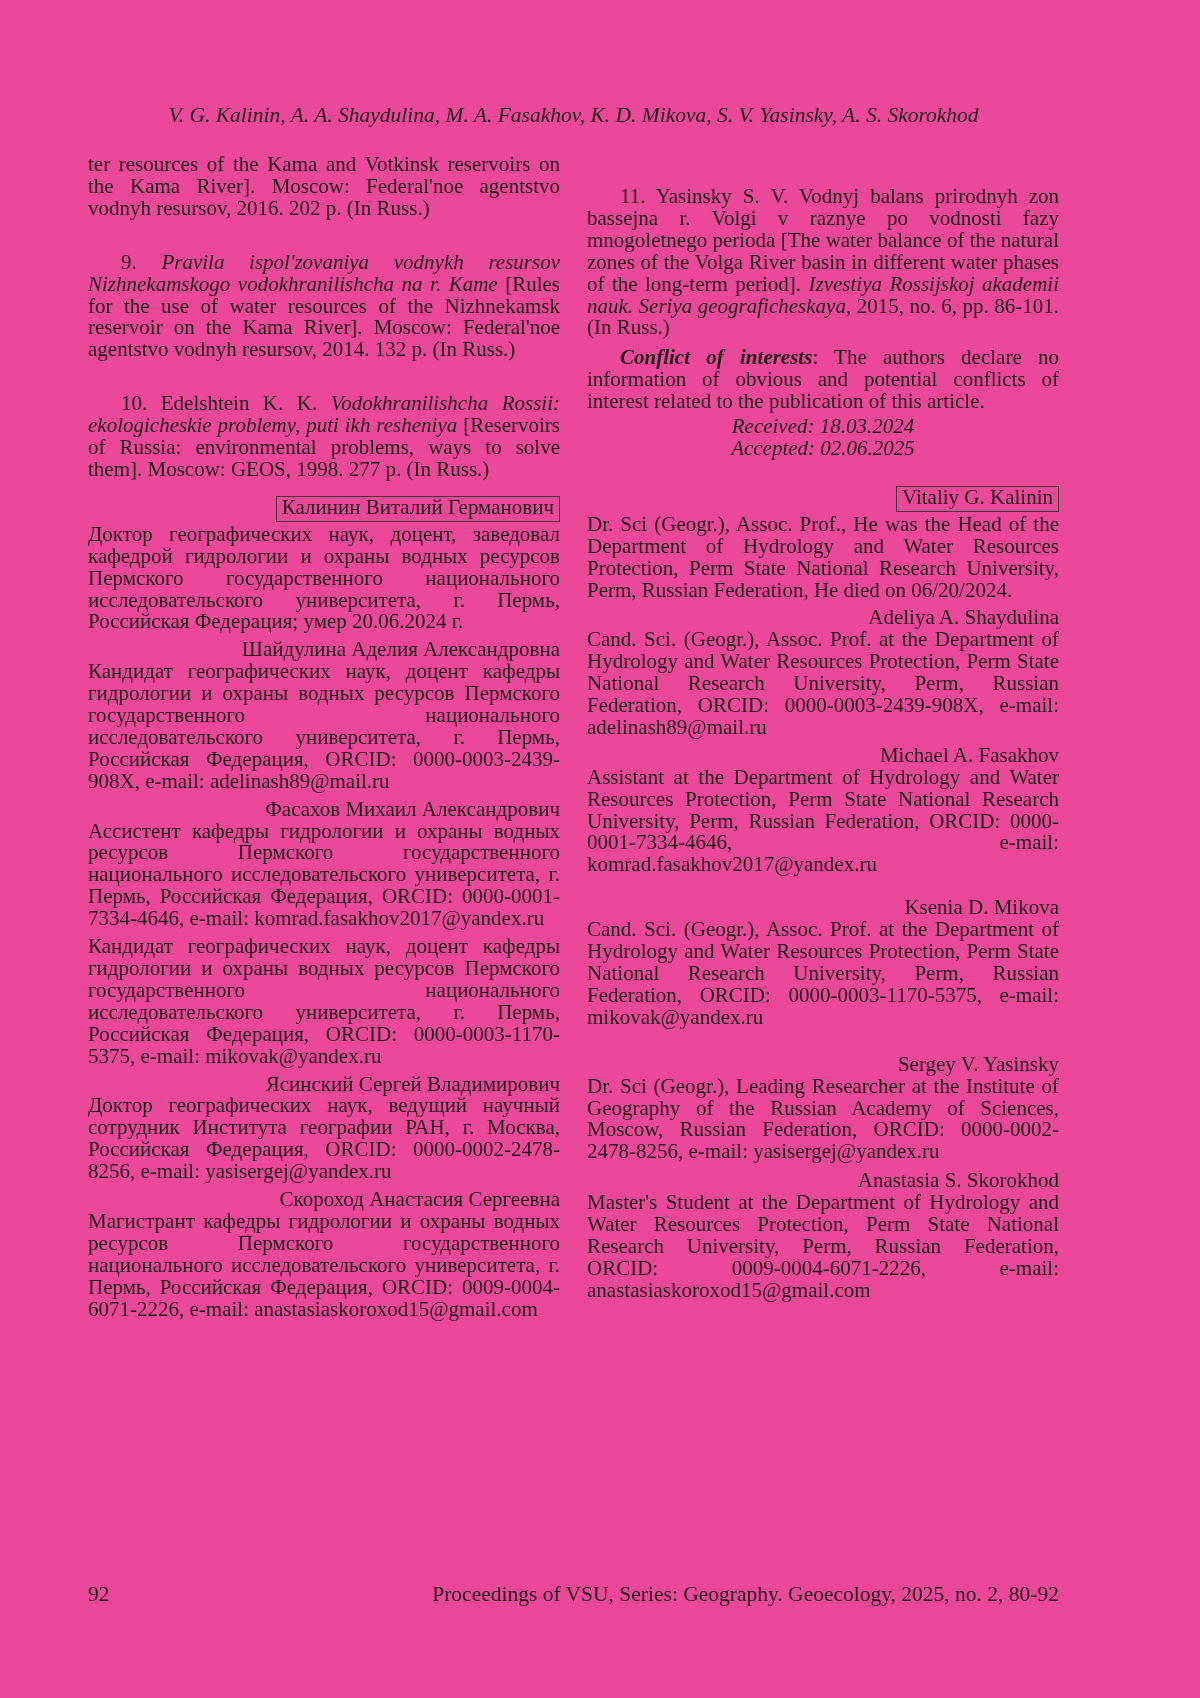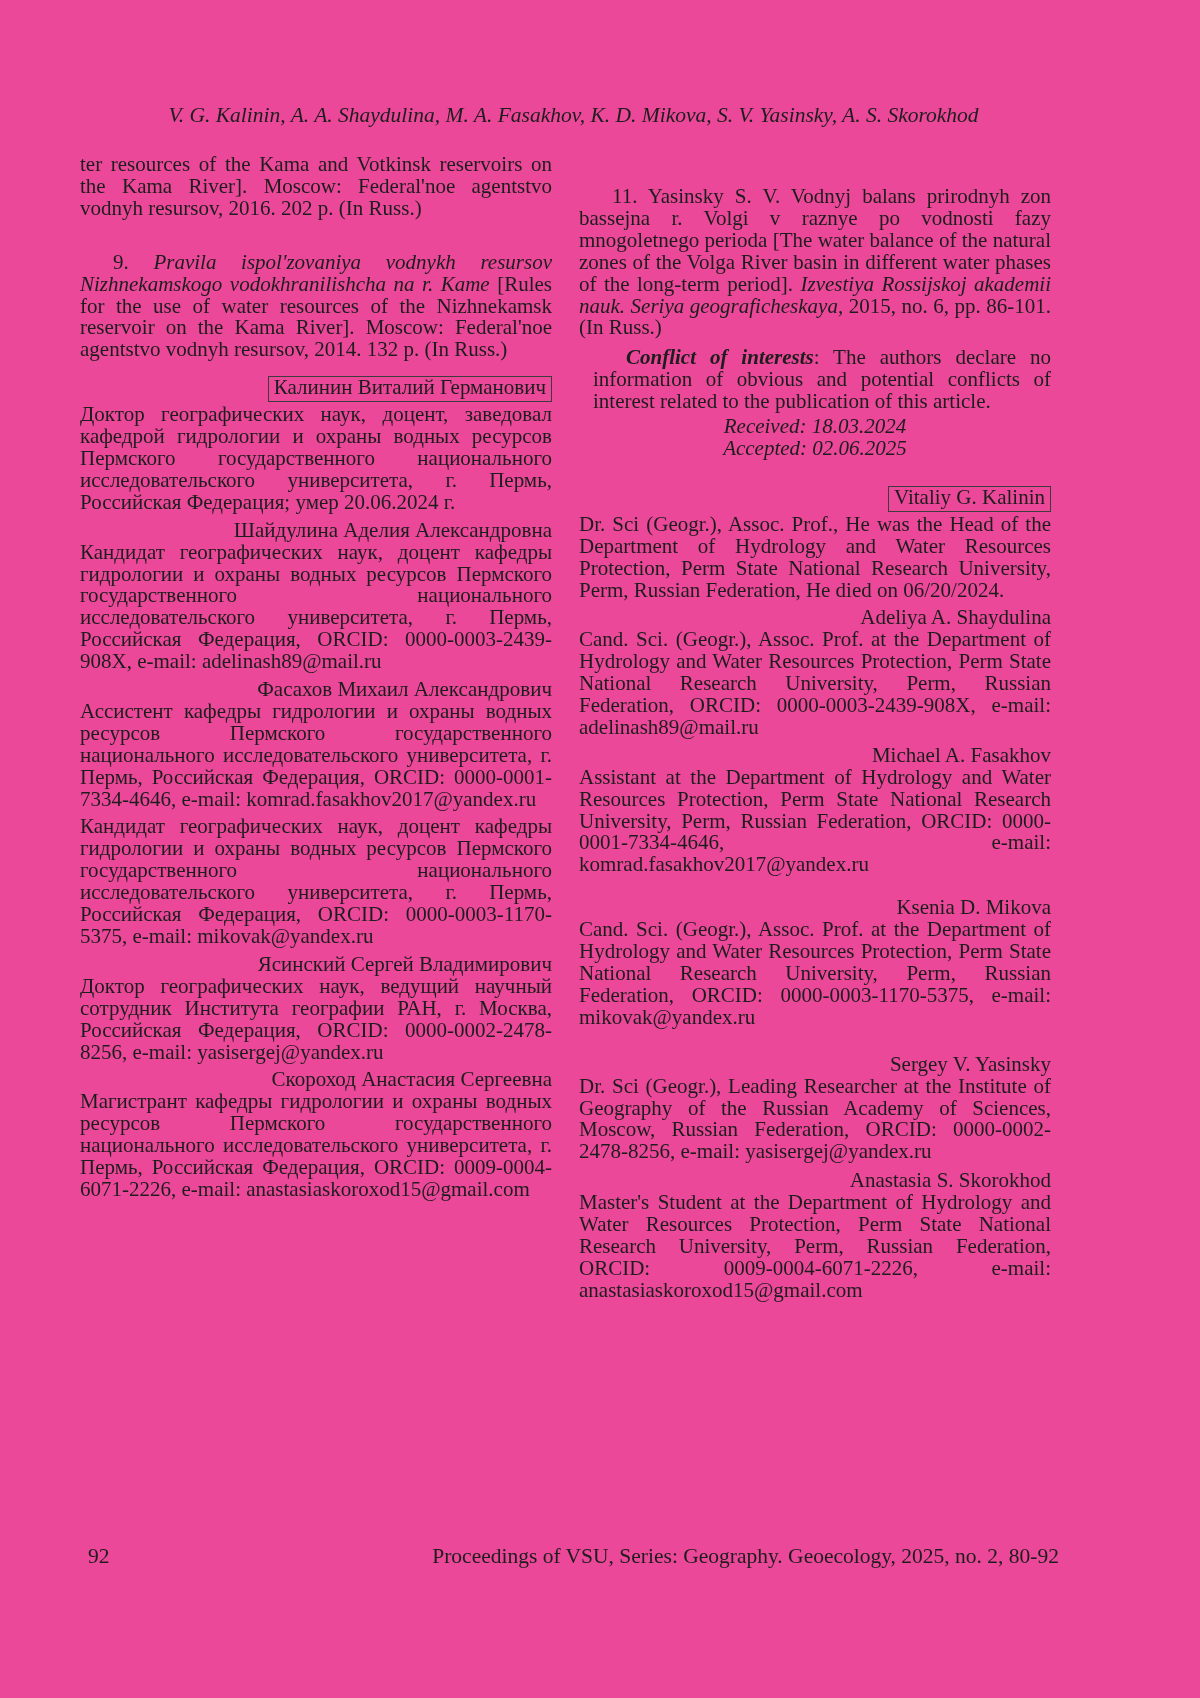--- a/index.html
+++ b/index.html
@@ -4,56 +4,57 @@
 <style>
   html,body{margin:0;padding:0;background:#ffffff;}
   .page{
     position:relative;width:1200px;height:1698px;background:#ec4899;overflow:hidden;
     font-family:"Liberation Serif","DejaVu Serif",serif;color:#1d1d1d;
   }
   .running-head{
     position:absolute;top:103px;left:88px;width:971px;text-align:center;
     font-style:italic;font-size:21.5px;line-height:24px;white-space:nowrap;
   }
-  .columns{position:absolute;top:154px;left:80px;width:971px;display:flex;gap:27px;}
+  .columns{position:absolute;top:154px;left:88px;width:971px;display:flex;gap:27px;}
   .col{width:472px;font-size:21px;line-height:21.9px;text-align:justify;hyphens:auto;}
   p{margin:0;padding:0;}
   .indent{text-indent:33px;margin-top:32px;}
   .it{font-style:italic;}
   .bi{font-style:italic;font-weight:bold;}
   .dates{text-align:center;font-style:italic;margin-top:3px;}
   .author{margin-top:6px;}
   .mt16{margin-top:15px;}
   .mt27{margin-top:26px;}
   .mt21{margin-top:21px;}
   .mt26{margin-top:25px;}
   .mt7{margin-top:7px;}
-  .mt8{margin-top:8px;margin-left:14px;}
+  .mt8{margin-top:8px;}
   .author-name{display:block;text-align:right;text-indent:0;}
   .boxed{display:inline-block;border:1.5px solid #3c3c3c;padding:0 5px 2px 5px;margin-bottom:2px;}
   .footer{
-    position:absolute;top:1544px;left:88px;width:971px;
+    position:absolute;top:1582px;left:88px;width:971px;
     display:flex;justify-content:space-between;font-size:21.5px;line-height:24px;
   }
 </style>
 </head>
 <body>
 
 <div class="page">
 
   <div class="running-head">V. G. Kalinin, A. A. Shaydulina, M. A. Fasakhov, K. D. Mikova, S. V. Yasinsky, A. S. Skorokhod</div>
 
   <div class="columns">
 
     <div class="col">
 
       <p class="ref"><span>ter resources of the Kama and Votkinsk reservoirs on the Kama River]. Moscow: Federal'noe agentstvo vodnyh resursov, 2016. 202 p. (In Russ.)</span></p>
 
       <p class="ref indent"><span>9. </span><span class="it">Pravila ispol'zovaniya vodnykh resursov Nizhnekamskogo vodokhranilishcha na r. Kame</span><span> [Rules for the use of water resources of the Nizhnekamsk reservoir on the Kama River]. Moscow: Federal'noe agentstvo vodnyh resursov, 2014. 132 p. (In Russ.)</span></p>
 
+      <p class="ref indent"><span>10. Edelshtein K. K. </span><span class="it">Vodokhranilishcha Rossii: ekologicheskie problemy, puti ikh resheniya</span><span> [Reservoirs of Russia: environmental problems, ways to solve them]. Moscow: GEOS, 1998. 277 p. (In Russ.)</span></p>
 
       <div class="author mt16">
         <span class="author-name"><span class="boxed">Калинин Виталий Германович</span></span>
         <p class="bio">Доктор географических наук, доцент, заведовал кафедрой гидрологии и охраны водных ресурсов Пермского государственного национального исследовательского университета, г. Пермь, Российская Федерация; умер 20.06.2024 г.</p>
       </div>
 
       <div class="author">
         <span class="author-name">Шайдулина Аделия Александровна</span>
         <p class="bio">Кандидат географических наук, доцент кафедры гидрологии и охраны водных ресурсов Пермского государственного национального исследовательского университета, г. Пермь, Российская Федерация, ORCID: 0000-0003-2439-908X, e-mail: adelinash89@mail.ru</p>
       </div>

